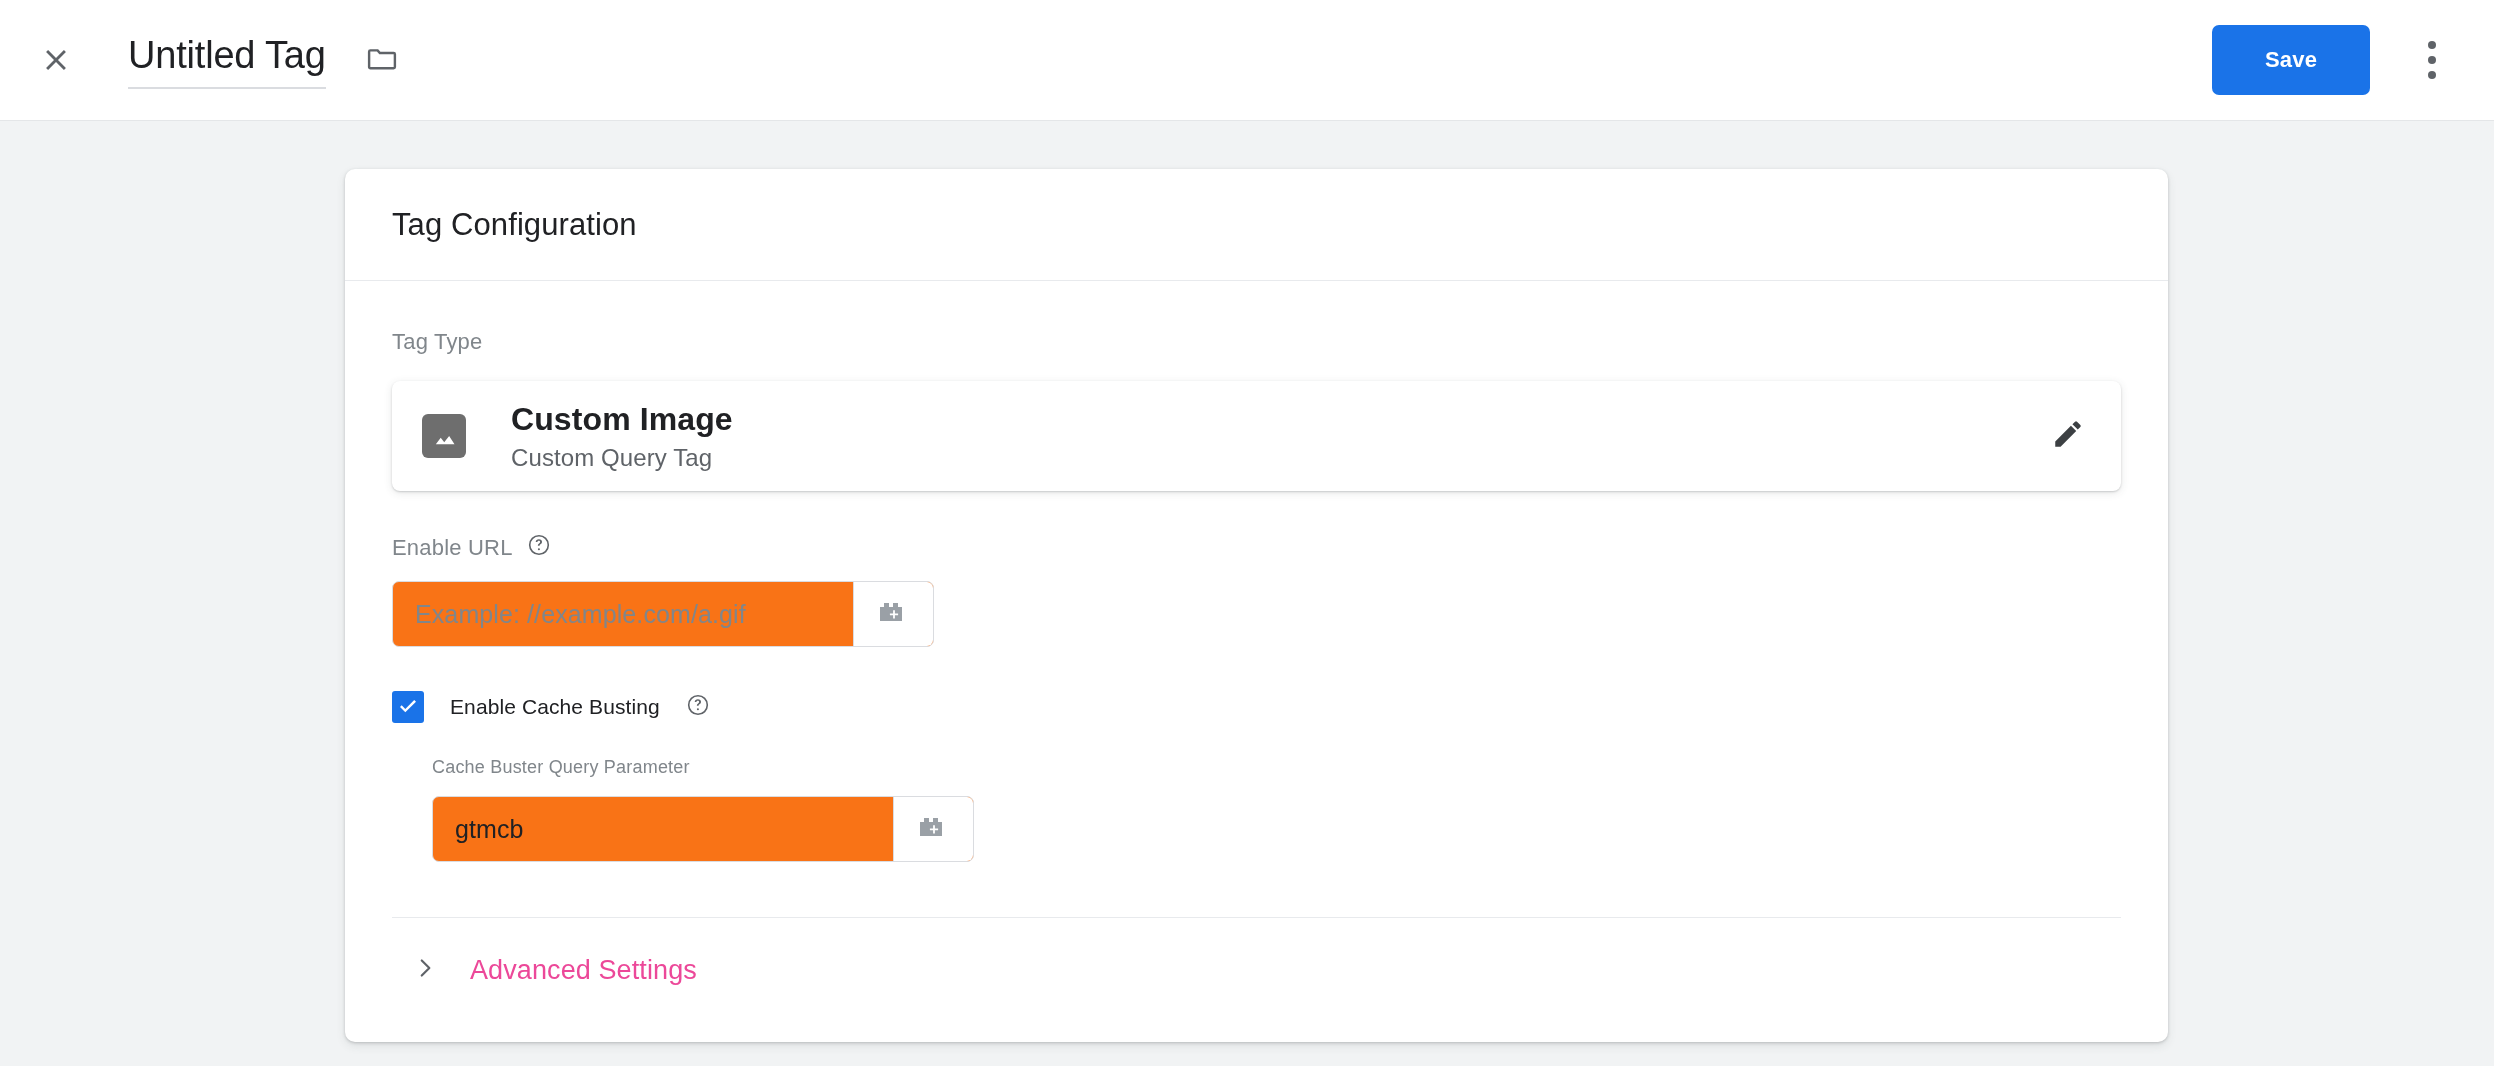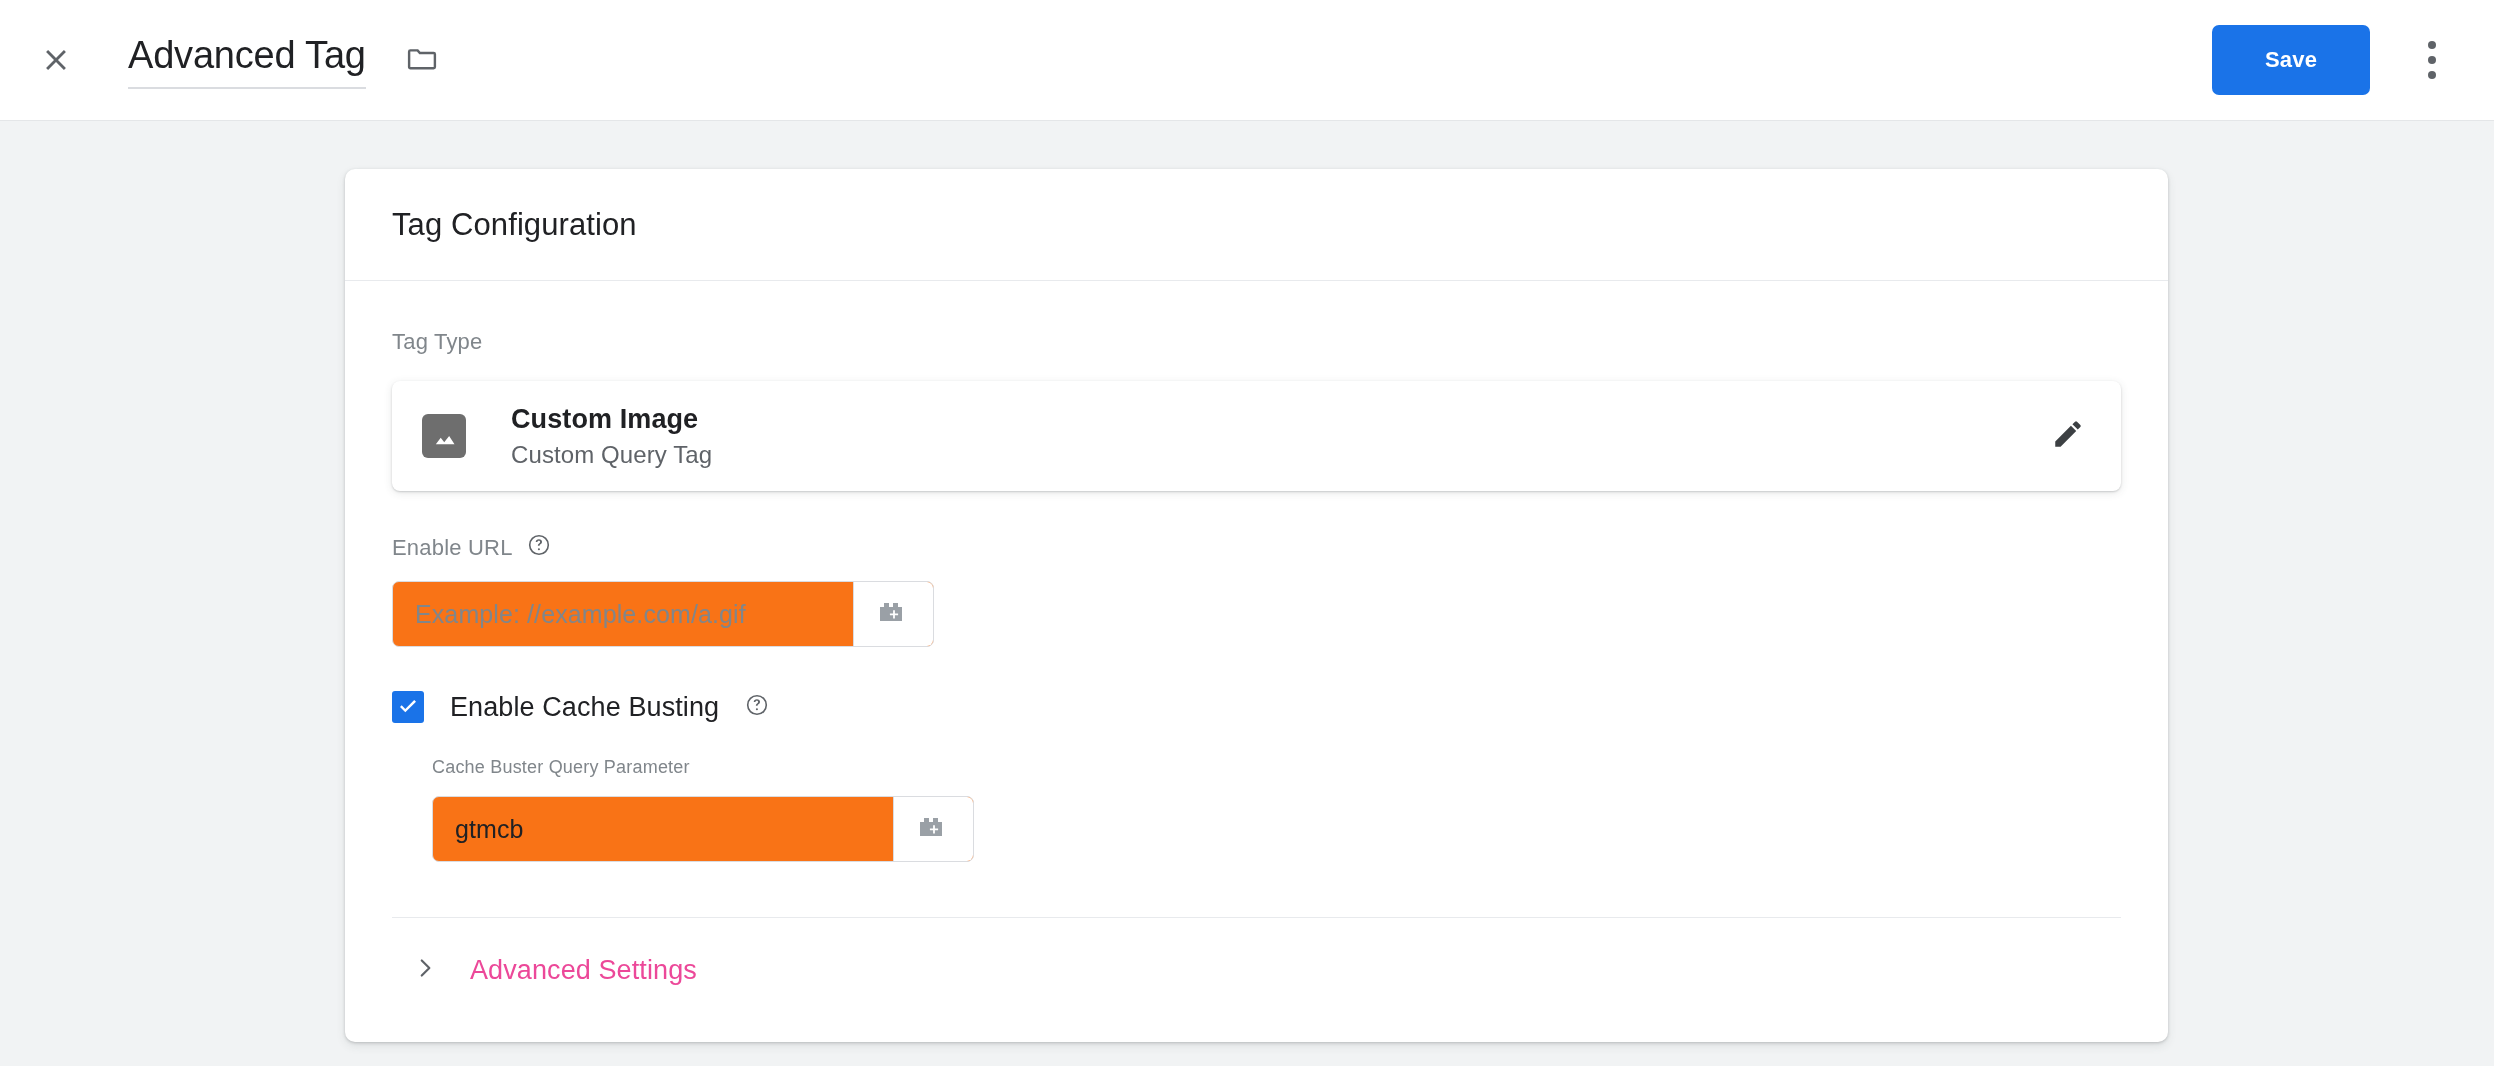--- a/index.html
+++ b/index.html
@@ -181,21 +181,21 @@
   }
 
   .tagtype-text {
     margin-left: 45px;
     flex: 1 1 auto;
     display: flex;
     flex-direction: column;
     gap: 6px;
   }
   .tagtype-name {
-    font-size: 27px;
+    font-size: 32px;
     font-weight: 700;
     color: #202124;
     letter-spacing: 0.1px;
   }
   .tagtype-desc {
     font-size: 24px;
     font-weight: 400;
     color: #5f6368;
     letter-spacing: 0.1px;
   }
@@ -260,21 +260,21 @@
     width: 32px;
     height: 32px;
     border-radius: 3px;
     background: #1a73e8;
     display: flex;
     align-items: center;
     justify-content: center;
     flex: 0 0 auto;
   }
   .check-label {
-    font-size: 27px;
+    font-size: 21px;
     color: #202124;
     letter-spacing: 0.1px;
   }
 
   .sub-block {
     margin-top: 34px;
     margin-left: 40px;
   }
   .sub-label {
     font-size: 18px;
@@ -309,21 +309,21 @@
 
   <div class="close-btn">
     <span>
       <svg width="34" height="34" viewBox="0 0 24 24">
         <path fill="#5f6368" d="M19 6.41 17.59 5 12 10.59 6.41 5 5 6.41 10.59 12 5 17.59 6.41 19 12 13.41 17.59 19 19 17.59 13.41 12z"></path>
       </svg>
     </span>
   </div>
 
   <div class="title-wrap">
-    <div class="tag-title">Advanced Tag</div>
+    <div class="tag-title">Untitled Tag</div>
     <div class="folder-btn">
       <span>
         <svg width="34" height="34" viewBox="0 0 24 24">
           <path fill="none" stroke="#5f6368" stroke-width="1.7" d="M3.8 6.6h5.1l1.6 1.9h9.7c.5 0 .9.4.9.9v8.9c0 .5-.4.9-.9.9H3.8c-.5 0-.9-.4-.9-.9V7.5c0-.5.4-.9.9-.9z"></path>
         </svg>
       </span>
     </div>
   </div>
 
   <div class="topbar-spacer"></div>

